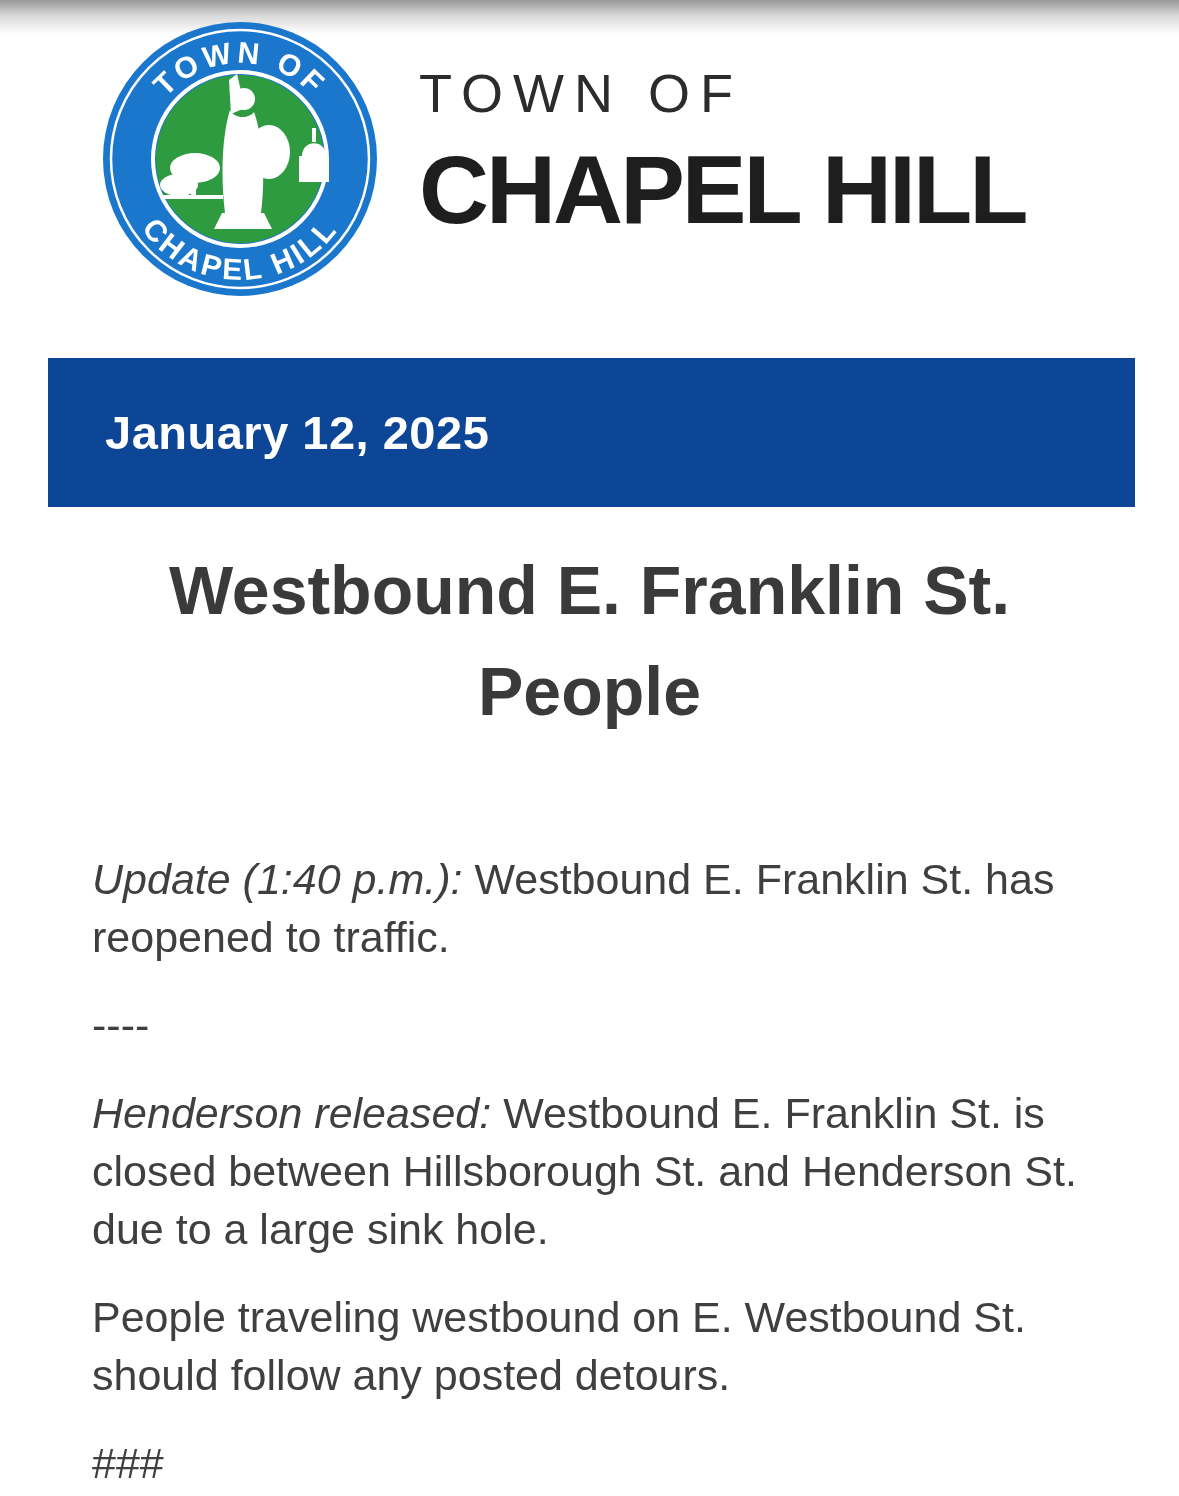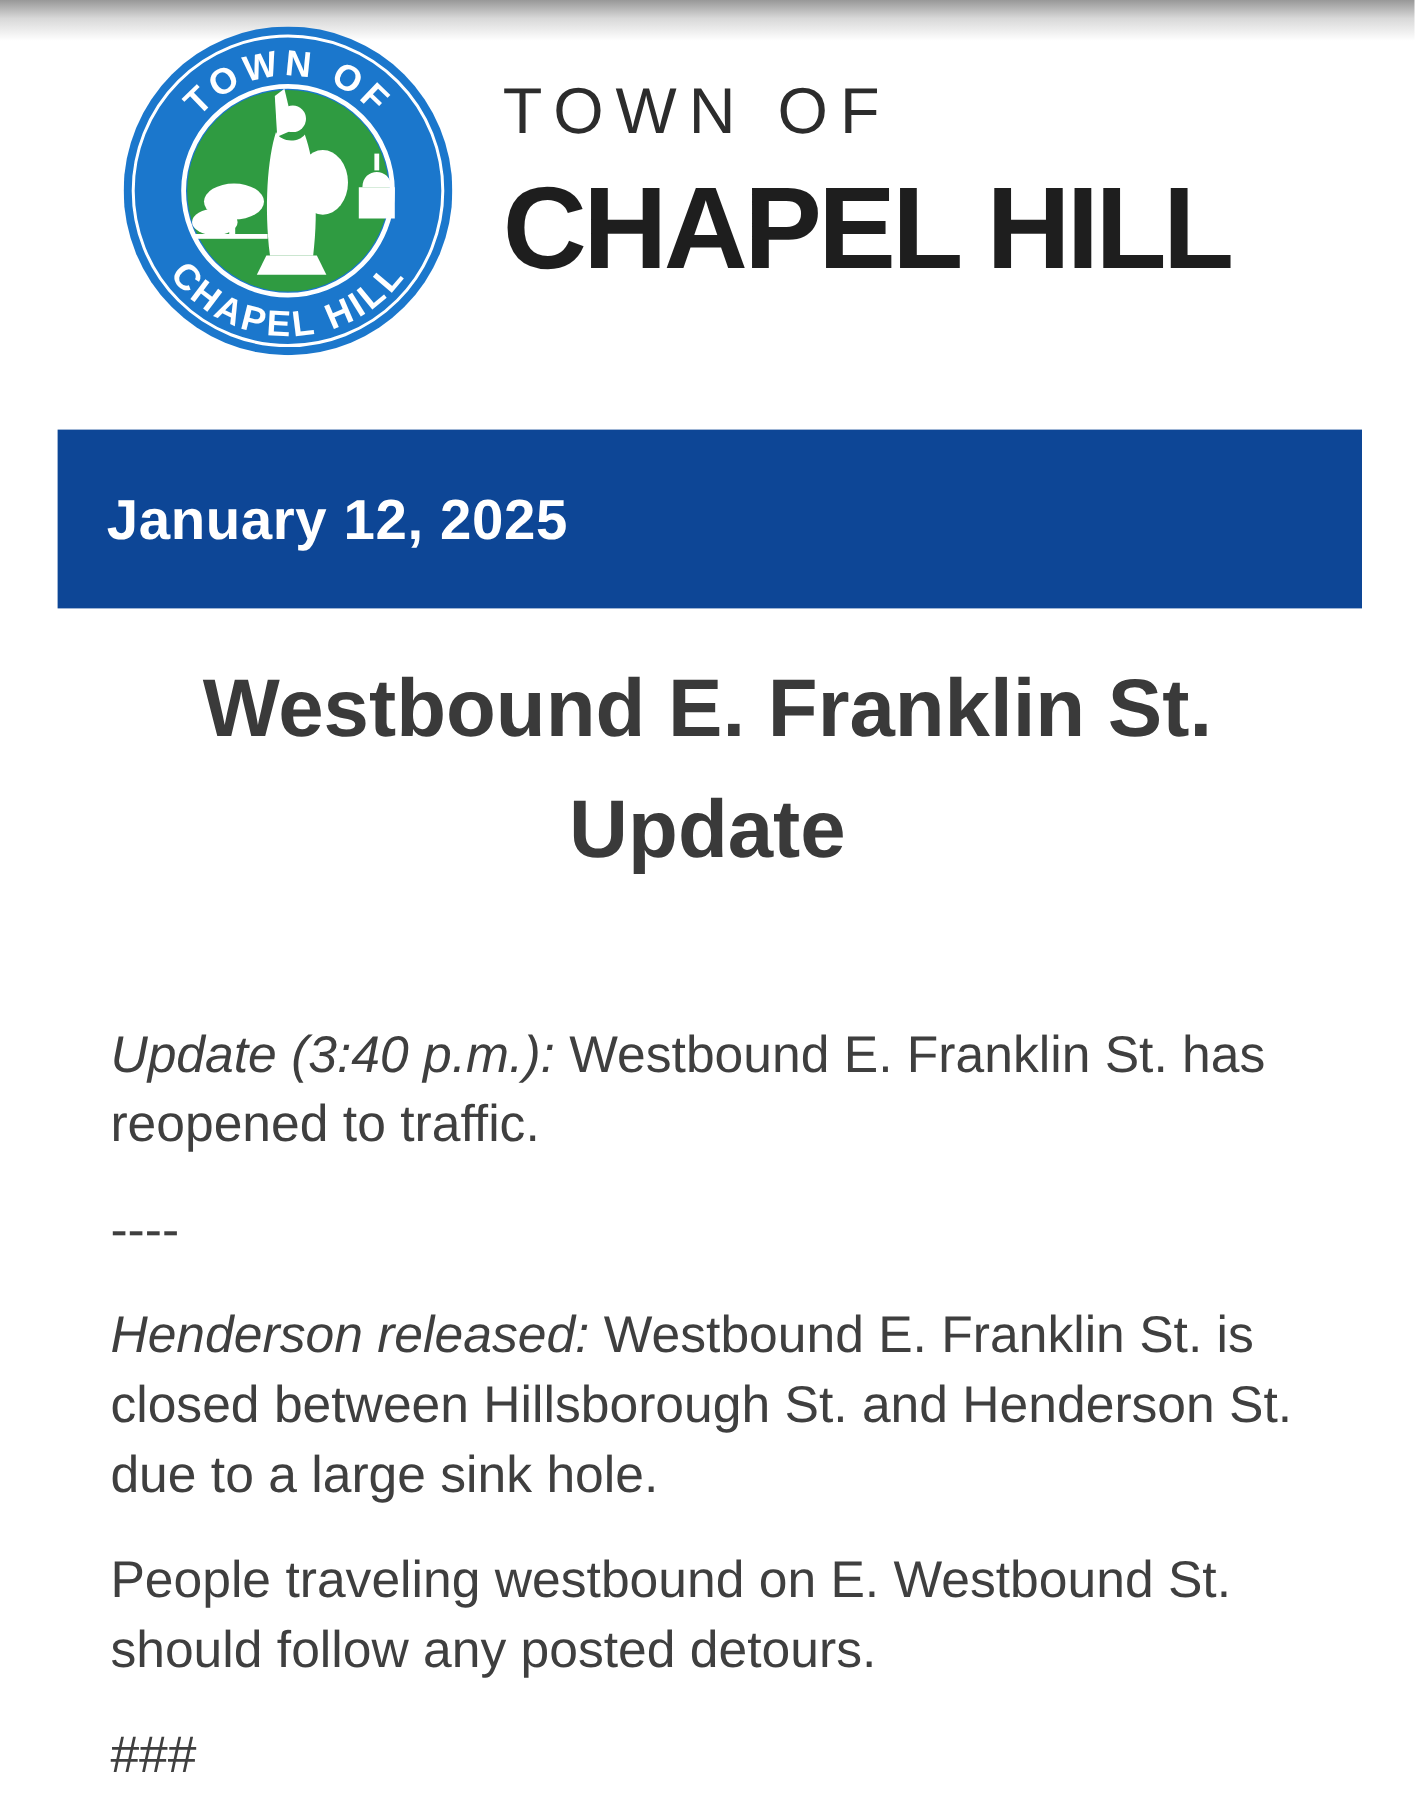--- a/index.html
+++ b/index.html
@@ -35,21 +35,21 @@
   }
   .wordmark-line2 {
     font-size:97px; font-weight:700; letter-spacing:-3px;
     color:#1e1e1e; white-space:nowrap; margin-top:10px;
   }
   .date-banner {
     position:absolute; top:358px; left:48px;
     width:1087px; height:149px;
     background:var(--banner-blue, #0d4696);
     display:flex; align-items:center;
-    padding-left:41px;
+    padding-left:57px;
   }
   .date-text {
     font-size:47px; font-weight:700; color:#ffffff; letter-spacing:0.5px;
   }
   .article-title {
     position:absolute; top:540px; left:50px; width:1079px;
     text-align:center;
     font-size:68px; line-height:101px; font-weight:700;
     color:var(--heading-text, #3a3a3a);
   }
@@ -121,24 +121,24 @@
     <div class="wordmark">
       <div class="wordmark-line1">TOWN OF</div>
       <div class="wordmark-line2">CHAPEL HILL</div>
     </div>
   </div>
 
   <div class="date-banner">
     <span class="date-text">January 12, 2025</span>
   </div>
 
-  <h1 class="article-title">Westbound E. Franklin St. Update</h1>
+  <h1 class="article-title">Westbound E. Franklin St. People</h1>
 
   <div class="content">
-    <p><em>Update (3:40 p.m.):</em><span> Westbound E. Franklin St. has reopened to traffic.</span></p>
+    <p><em>Update (1:40 p.m.):</em><span> Westbound E. Franklin St. has reopened to traffic.</span></p>
 
     <p><span>----</span></p>
 
     <p><em>Henderson released:</em><span> Westbound E. Franklin St. is closed between Hillsborough St. and Henderson St. due to a large sink hole.</span></p>
 
     <p><span>People traveling westbound on E. Westbound St. should follow any posted detours.</span></p>
 
     <p><span>###</span></p>
   </div>
 

